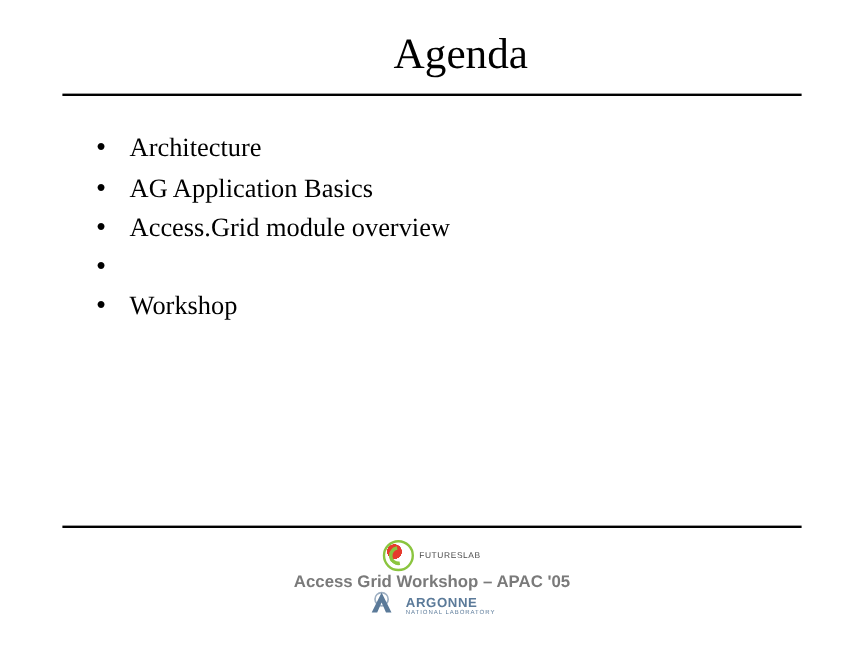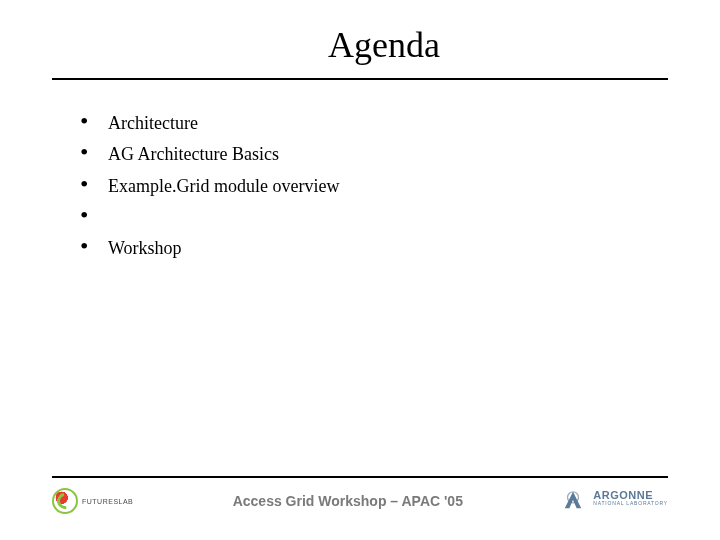--- a/index.html
+++ b/index.html
@@ -46,40 +46,41 @@
       align-items: baseline;
       margin-bottom: 4px;
     }
     .bullet {
       font-size: 24px;
       width: 28px;
       flex-shrink: 0;
       color: #000;
     }
     .bullet-text {
-      font-size: 18px;
+      font-size: 22px;
       color: #000;
       line-height: 1.35;
     }
     .footer {
       position: absolute;
       bottom: 26px;
       left: 52px;
       right: 52px;
       padding-top: 12px;
     }
     .footer-rule {
       border: none;
       border-top: 2px solid #000;
       margin-bottom: 10px;
     }
     .footer-row {
       display: flex;
       align-items: center;
       justify-content: space-between;
+      flex-direction: column;
     }
     .logo-left {
       display: flex;
       align-items: center;
       gap: 4px;
     }
     .fl-swirl {
       width: 26px;
       height: 26px;
       position: relative;
@@ -108,21 +109,21 @@
     .footer-text {
       font-family: 'Gill Sans', 'Trebuchet MS', Arial, sans-serif;
       font-size: 14px;
       font-weight: bold;
       color: #7a7a7a;
       text-align: center;
       flex: 1;
     }
     .logo-right {
       display: flex;
-      align-items: flex-start;
+      align-items: flex-end;
       gap: 9px;
     }
     .argonne-mark {
       width: 22px;
       height: 22px;
       position: relative;
     }
     .argonne-mark svg { display: block; }
     .argonne-text {
       display: flex;
@@ -153,25 +154,25 @@
   <hr class="title-rule">
 
   <div class="content">
     <ul class="bullet-list">
       <li>
         <span class="bullet">•</span>
         <span class="bullet-text">Architecture</span>
       </li>
       <li>
         <span class="bullet">•</span>
-        <span class="bullet-text">AG Architecture Basics</span>
-      </li>
-      <li>
-        <span class="bullet">•</span>
-        <span class="bullet-text">Example.Grid module overview</span>
+        <span class="bullet-text">AG Application Basics</span>
+      </li>
+      <li>
+        <span class="bullet">•</span>
+        <span class="bullet-text">Access.Grid module overview</span>
       </li>
       <li>
         <span class="bullet">•</span>
       </li>
       <li>
         <span class="bullet">•</span>
         <span class="bullet-text">Workshop</span>
       </li>
     </ul>
   </div>

